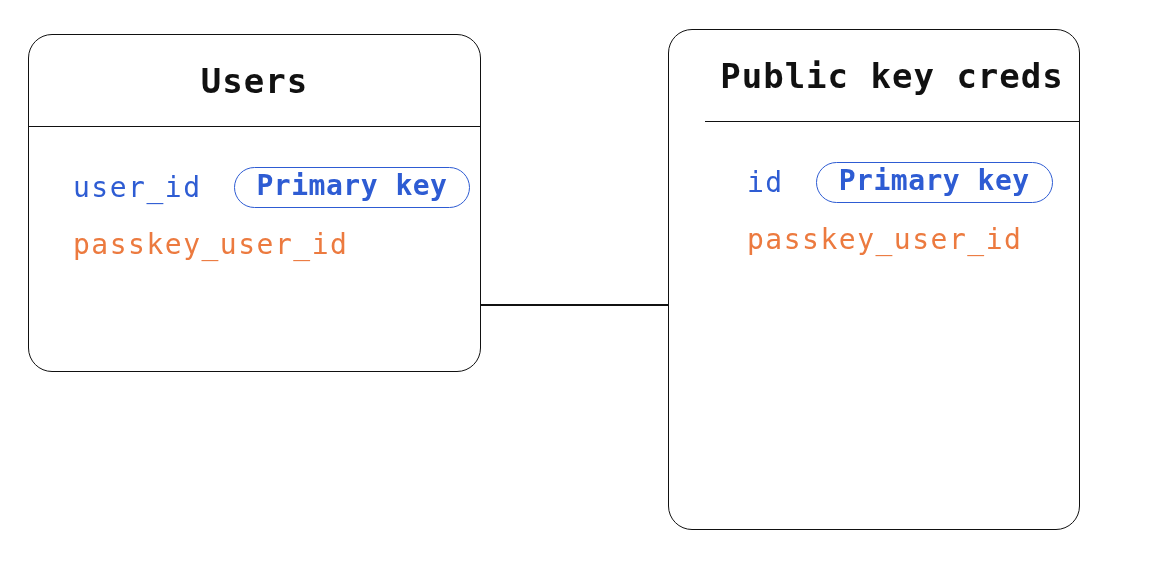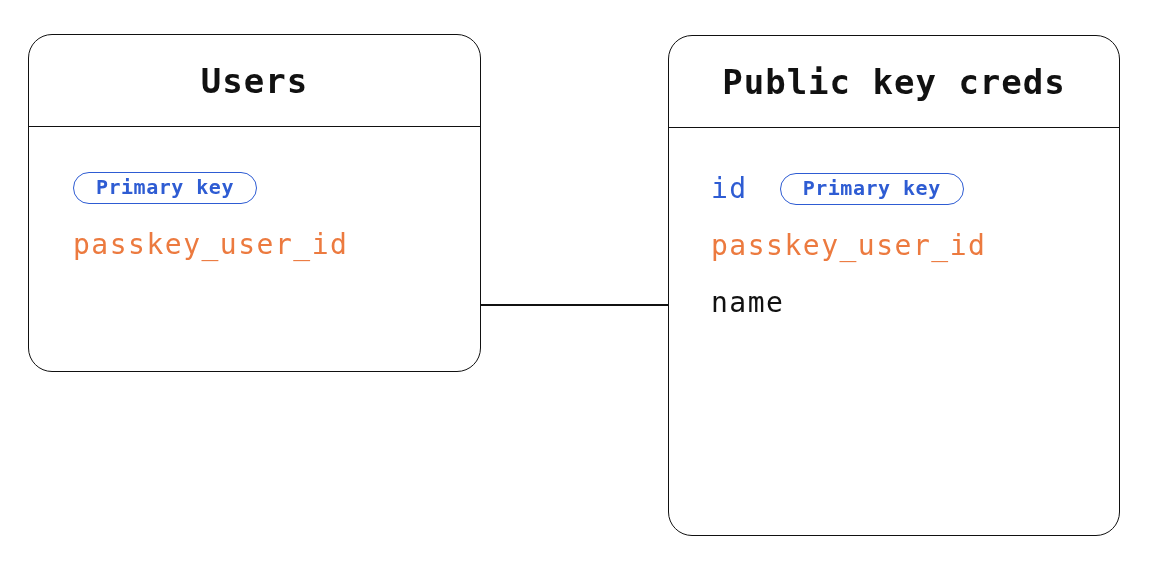--- a/index.html
+++ b/index.html
@@ -20,21 +20,21 @@
     width: 1154px; height: 572px;
     background: var(--bg);
   }
   .entity {
     position: absolute;
     background: var(--bg);
     border: 1.5px solid var(--stroke);
     border-radius: 24px;
   }
   .entity-users  { left: 28px;  top: 34px; width: 453px; height: 338px; }
-  .entity-creds  { left: 668px; top: 35px; width: 452px; height: 501px; }
+  .entity-creds  { left: 668px; top: 29px; width: 412px; height: 501px; padding-left: 36px; }
   .entity-header {
     height: 92px;
     border-bottom: 1.5px solid var(--stroke);
     display: flex; align-items: center; justify-content: center;
   }
   .entity-title {
     font-size: 34px;
     font-weight: bold;
     letter-spacing: 1px;
     color: var(--stroke);
@@ -54,21 +54,21 @@
     letter-spacing: 1.5px;
     color: var(--stroke);
   }
   .field-label.pk { color: var(--blue); }
   .field-label.fk { color: var(--orange); text-align: right; }
   .badge {
     display: inline-flex; align-items: center;
     border: 1.5px solid var(--blue);
     border-radius: 999px;
     color: var(--blue);
-    font-size: 20px;
+    font-size: 28px;
     font-weight: bold;
     letter-spacing: 0.5px;
     padding: 3px 22px 5px 22px;
     line-height: 1.1;
   }
   .connector {
     position: absolute;
     left: 480px; top: 304px;
     width: 188px; height: 1.5px;
     background: var(--stroke);
@@ -78,20 +78,21 @@
 <body>
 
 <div class="canvas">
 
   <div class="entity entity-users">
     <div class="entity-header">
       <span class="entity-title">Users</span>
     </div>
     <div class="entity-body">
       <div class="field-row">
+        <span class="field-label pk">user_id</span>
         <span class="badge">Primary key</span>
       </div>
       <div class="field-row">
         <span class="field-label fk">passkey_user_id</span>
       </div>
     </div>
   </div>
 
   <div class="connector"></div>
 
@@ -100,19 +101,16 @@
       <span class="entity-title">Public key creds</span>
     </div>
     <div class="entity-body">
       <div class="field-row">
         <span class="field-label pk">id</span>
         <span class="badge">Primary key</span>
       </div>
       <div class="field-row">
         <span class="field-label fk">passkey_user_id</span>
       </div>
-      <div class="field-row">
-        <span class="field-label">name</span>
-      </div>
     </div>
   </div>
 
 </div>
 
 </body></html>

